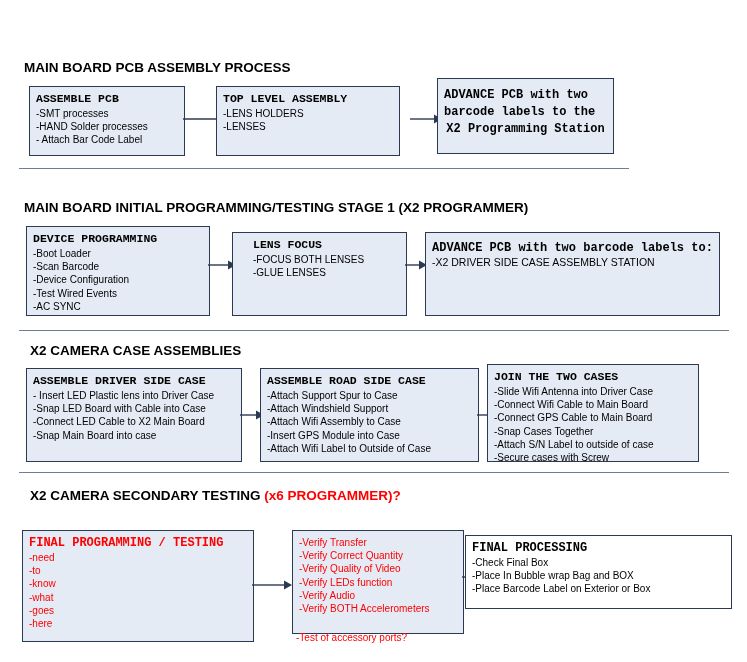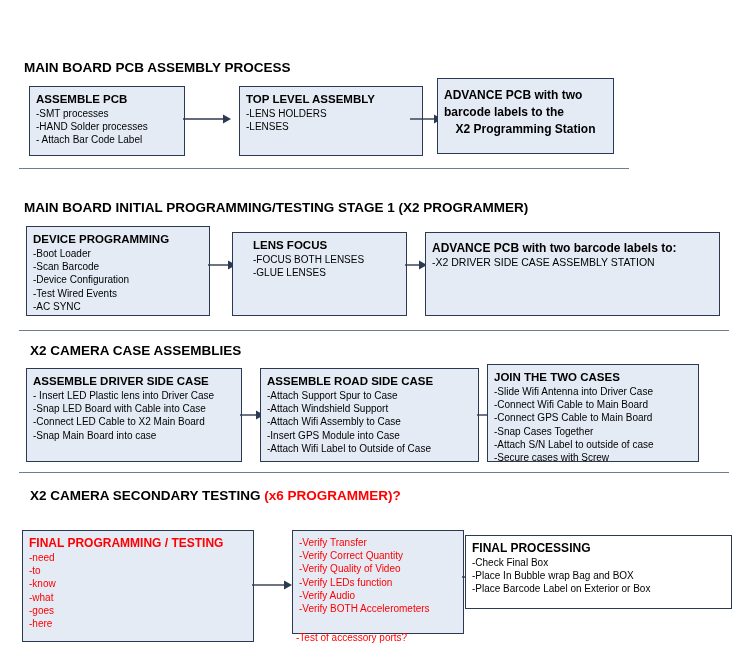--- a/index.html
+++ b/index.html
@@ -48,20 +48,21 @@
     padding: 5px 6px 4px 6px;
     overflow: hidden;
   }
   .box .bt {
     font-size: 11.5px;
     font-weight: bold;
     color: #000000;
     line-height: 14px;
     white-space: nowrap;
     margin-bottom: 1px;
+    font-family: Liberation Mono, monospace;
   }
   .box .bl {
     font-size: 10px;
     color: #000000;
     line-height: 13.2px;
     white-space: nowrap;
   }
   .box.red-text .bt { color: #ff0000; }
   .box.red-text .bl { color: #ff0000; }
 
@@ -94,21 +95,21 @@
     <div class="bl">-SMT processes</div>
     <div class="bl">-HAND Solder processes</div>
     <div class="bl">- Attach Bar Code Label</div>
   </div>
 
   <svg class="abs arrow" style="left:183px; top:112px;" width="48" height="14" viewBox="0 0 48 14">
     <line x1="0" y1="7" x2="40" y2="7" stroke="#2b3a52" stroke-width="1.4"></line>
     <polygon points="40,2.5 48,7 40,11.5" fill="#2b3a52"></polygon>
   </svg>
 
-  <div class="abs box" style="left:239px; top:86px; width:184px; height:70px;">
+  <div class="abs box" style="left:216px; top:86px; width:184px; height:70px;">
     <div class="bt">TOP LEVEL ASSEMBLY</div>
     <div class="bl">-LENS HOLDERS</div>
     <div class="bl">-LENSES</div>
   </div>
 
   <svg class="abs arrow" style="left:410px; top:112px;" width="32" height="14" viewBox="0 0 32 14">
     <line x1="0" y1="7" x2="24" y2="7" stroke="#2b3a52" stroke-width="1.4"></line>
     <polygon points="24,2.5 32,7 24,11.5" fill="#2b3a52"></polygon>
   </svg>
 

